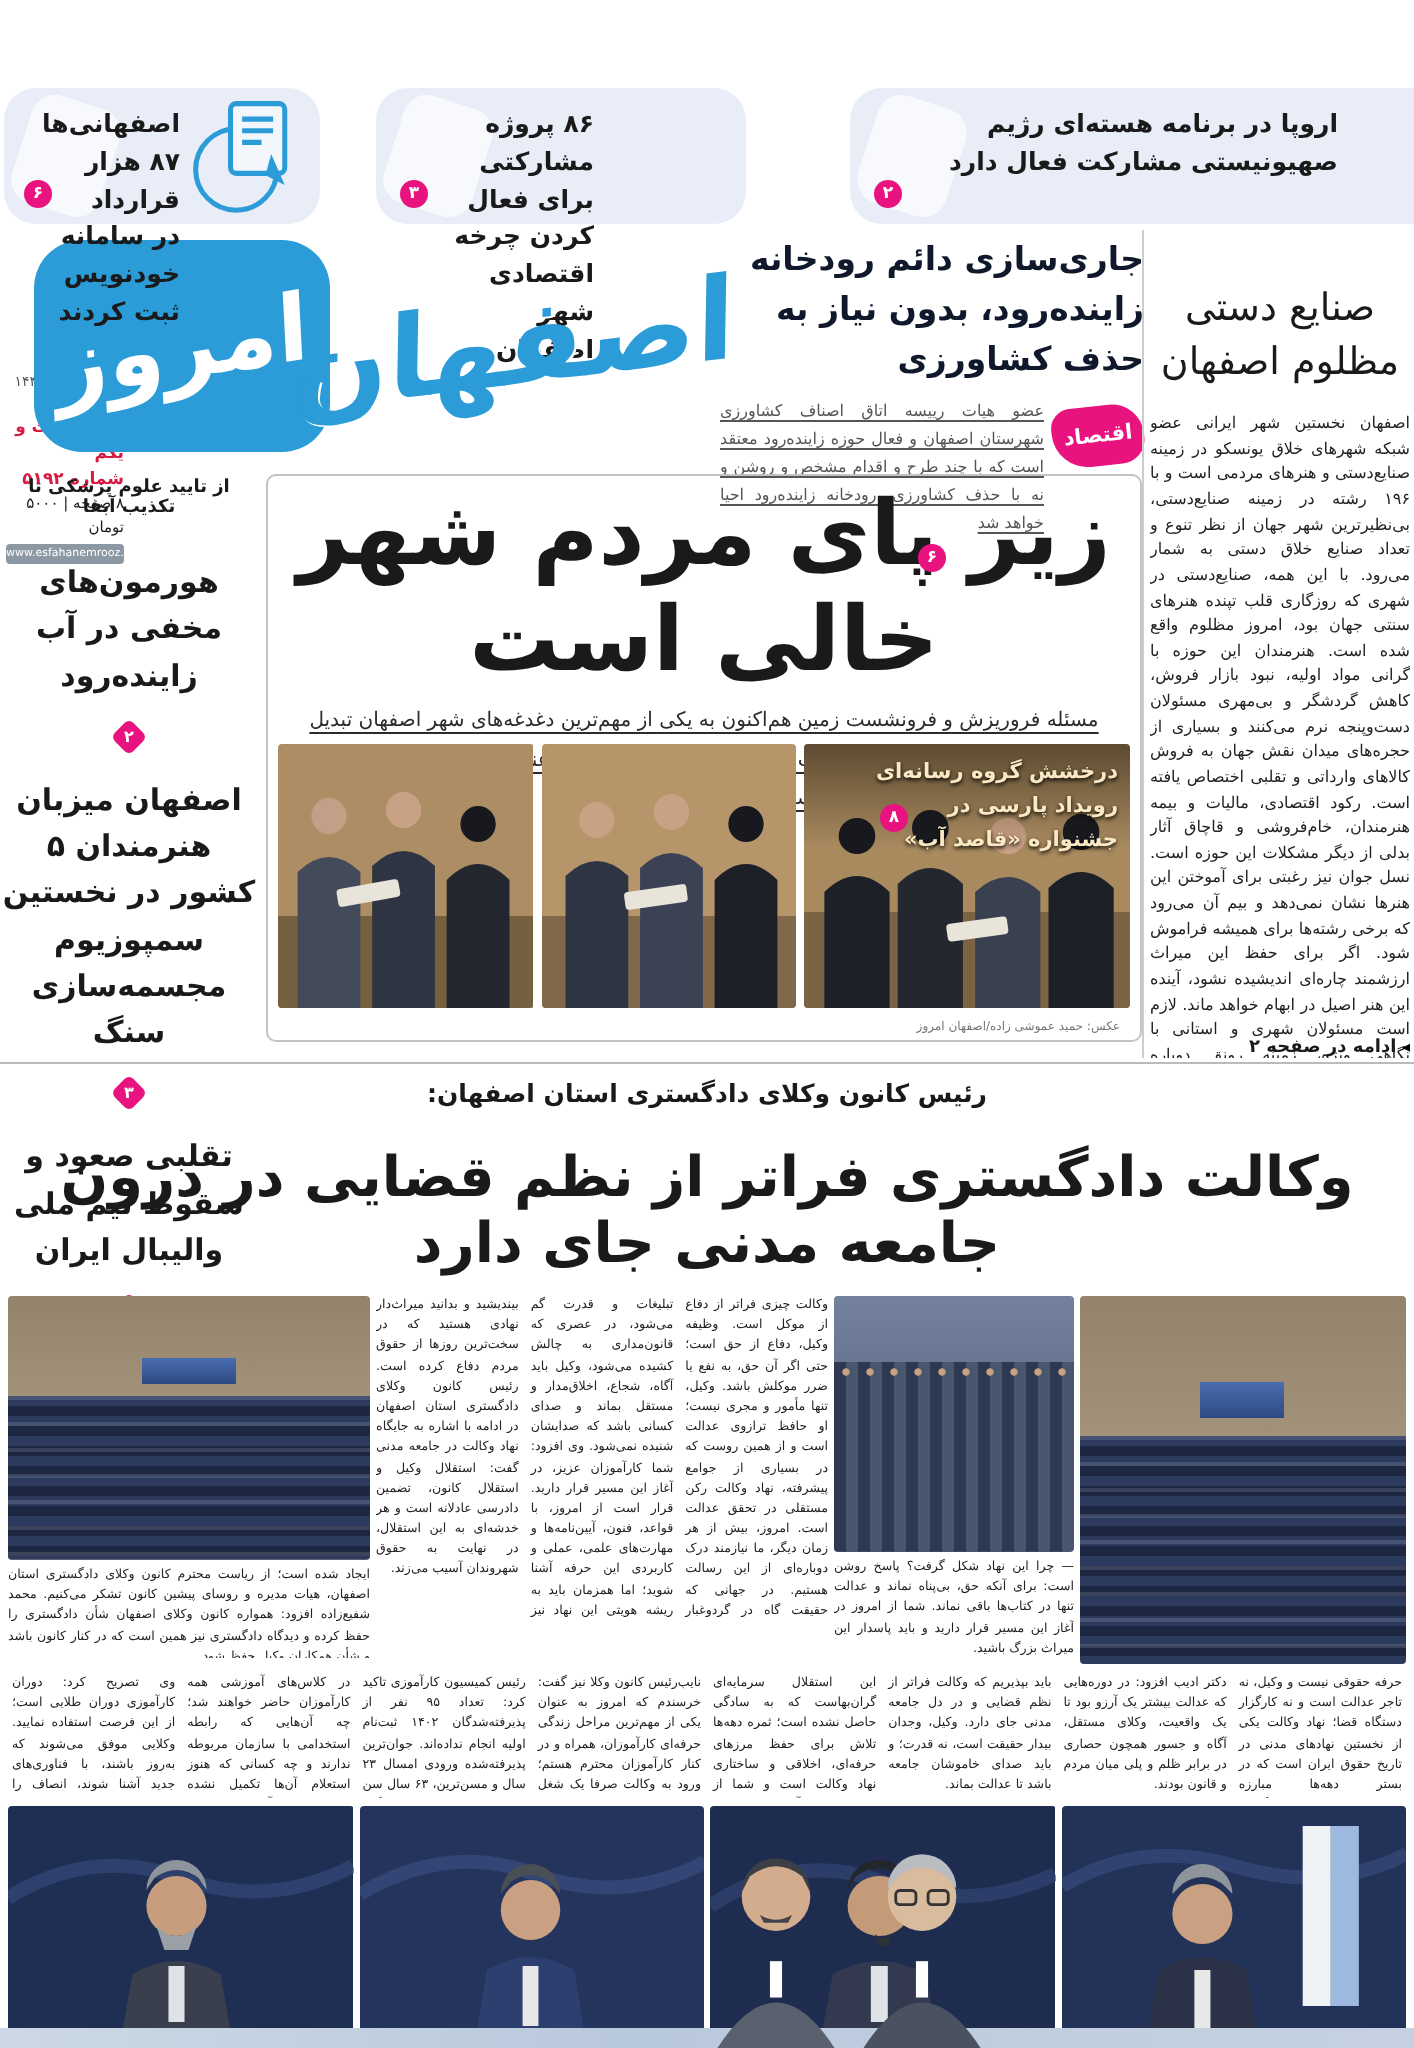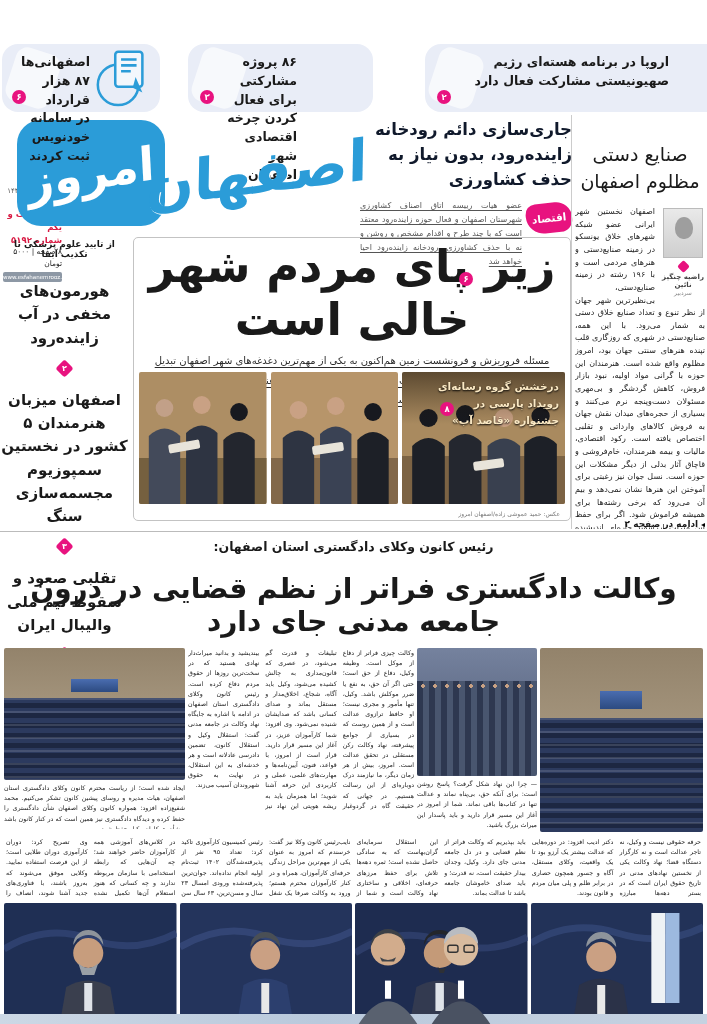--- a/index.html
+++ b/index.html
@@ -172,26 +172,20 @@
       <div class="lead-summary">عضو هیات رییسه اتاق اصناف کشاورزی شهرستان اصفهان و فعال حوزه زاینده‌رود معتقد است که با چند طرح و اقدام مشخص و روشن و نه با حذف کشاورزی، رودخانه زاینده‌رود احیا خواهد شد</div>
     </div>
     <div class="page-dot">۶</div>
   </div>
 
   <div class="vline"></div>
   <div class="hline"></div>
 
   <div class="right-rail">
     <div class="rr-title">صنایع دستی مظلوم اصفهان</div>
-    <div class="author-wrap">
-      <div class="author-photo"></div>
-      <span class="mini-diamond"></span>
-      <div class="author-name">راضیه چنگیز نائین</div>
-      <div class="author-role">سردبیر</div>
-    </div>
     <div class="rr-body">اصفهان نخستین شهر ایرانی عضو شبکه شهرهای خلاق یونسکو در زمینه صنایع‌دستی و هنرهای مردمی است و با ۱۹۶ رشته در زمینه صنایع‌دستی، بی‌نظیرترین شهر جهان از نظر تنوع و تعداد صنایع خلاق دستی به شمار می‌رود. با این همه، صنایع‌دستی در شهری که روزگاری قلب تپنده هنرهای سنتی جهان بود، امروز مظلوم واقع شده است. هنرمندان این حوزه با گرانی مواد اولیه، نبود بازار فروش، کاهش گردشگر و بی‌مهری مسئولان دست‌وپنجه نرم می‌کنند و بسیاری از حجره‌های میدان نقش جهان به فروش کالاهای وارداتی و تقلبی اختصاص یافته است. رکود اقتصادی، مالیات و بیمه هنرمندان، خام‌فروشی و قاچاق آثار بدلی از دیگر مشکلات این حوزه است. نسل جوان نیز رغبتی برای آموختن این هنرها نشان نمی‌دهد و بیم آن می‌رود که برخی رشته‌ها برای همیشه فراموش شود. اگر برای حفظ این میراث ارزشمند چاره‌ای اندیشیده نشود، آینده این هنر اصیل در ابهام خواهد ماند. لازم است مسئولان شهری و استانی با نگاهی ویژه، زمینه رونق دوباره صنایع‌دستی را فراهم کنند تا این سرمایه فرهنگی و اقتصادی برای نسل‌های آینده حفظ شود. برپایی نمایشگاه‌های دائمی، حمایت بیمه‌ای از هنرمندان و توسعه گردشگری فرهنگی از جمله گام‌هایی است که می‌تواند به احیای این هنرها کمک کند.</div>
     <div class="rr-continue"><span class="arr">◂ </span><span>ادامه در صفحه ۲</span></div>
   </div>
 
   <div class="left-rail">
     <div>
       <div class="lr-kicker">از تایید علوم پزشکی تا تکذیب آبفا</div>
       <div class="lr-title">هورمون‌های مخفی در آب زاینده‌رود</div>
       <div class="lr-diamond">
           <span>۲</span>

